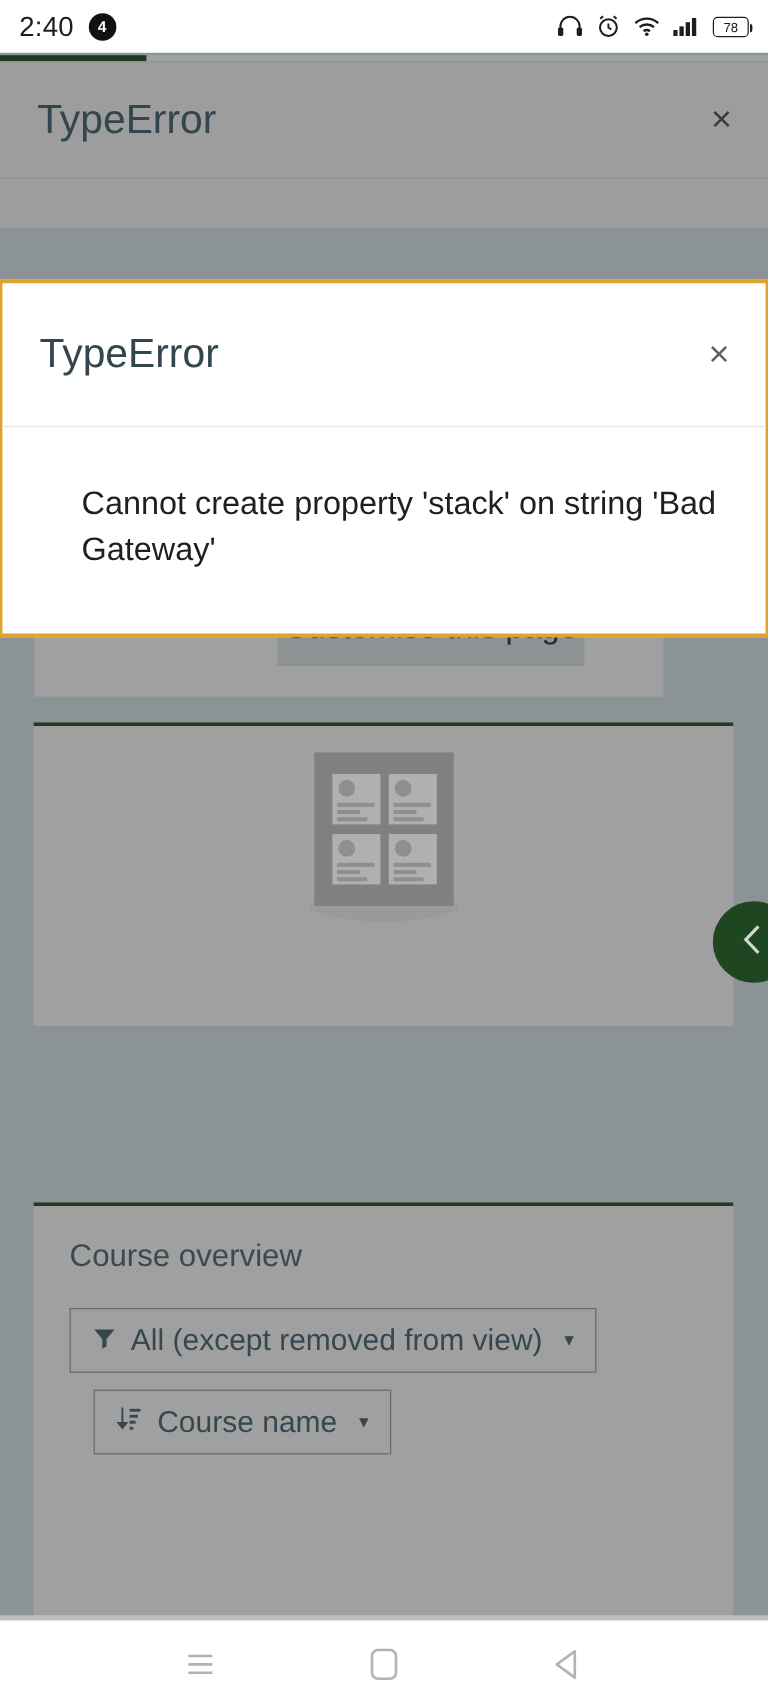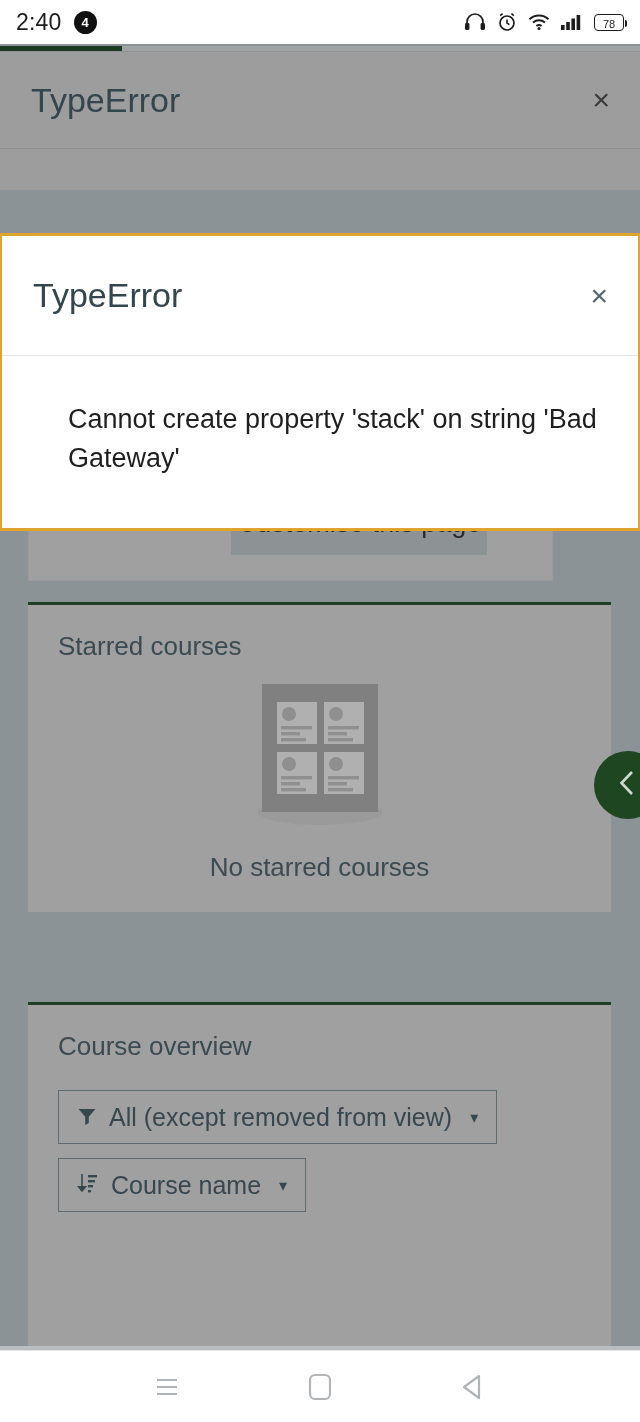--- a/index.html
+++ b/index.html
@@ -87,21 +87,21 @@
   }
 
   
   .ctl {
     display: inline-flex; align-items: center; gap: 12px;
     border: 1px solid #5e6b70; background: transparent;
     color: #37474f; font-size: 25px; padding: 0 18px; height: 54px;
   }
   .ctl .caret { margin-left: 6px; font-size: 16px; color: #37474f; }
   .ctl-row { padding: 28px 0 0 30px; }
-  .ctl-row2 { padding: 14px 0 30px 30px; }
+  .ctl-row2 { padding: 14px 0 30px 30px; margin-left: 20px; }
 
   
   .drawer-tab {
     position: absolute; right: -22px; top: 700px;
     width: 68px; height: 68px; border-radius: 50%;
     background: #1e4620; display: flex; align-items: center; justify-content: center;
   }
 
   
   .modal {
@@ -200,21 +200,20 @@
         <span class="dlg-x">×</span>
       </div>
       <div class="dlg-body"></div>
     </div>
 
     <div class="customise-wrap">
       <div class="customise-btn">Customise this page</div>
     </div>
 
     <div class="block" style="top:551px;">
-      <div class="block-title">Starred courses</div>
       <div class="empty-wrap">
         <span class="illus">
           <svg width="190" height="160" viewBox="0 0 190 160">
             <ellipse cx="95" cy="136" rx="62" ry="13" fill="#9a9a9a"></ellipse>
             <rect x="37" y="8" width="116" height="128" fill="#808080"></rect>
             <g fill="#b0b0b0">
               <rect x="52" y="26" width="40" height="42"></rect>
               <rect x="99" y="26" width="40" height="42"></rect>
               <rect x="52" y="76" width="40" height="42"></rect>
               <rect x="99" y="76" width="40" height="42"></rect>
@@ -232,21 +231,20 @@
                 <rect x="103" y="62" width="25" height="3.4"></rect>
               <rect x="56" y="100" width="31" height="3.4"></rect>
                 <rect x="56" y="106" width="19" height="3.4"></rect>
                 <rect x="56" y="112" width="25" height="3.4"></rect>
               <rect x="103" y="100" width="31" height="3.4"></rect>
                 <rect x="103" y="106" width="19" height="3.4"></rect>
                 <rect x="103" y="112" width="25" height="3.4"></rect>
             </g>
           </svg>
         </span>
-        <div class="empty-text">No starred courses</div>
       </div>
     </div>
 
     <div class="block" style="top:951px; height:411px;">
       <div class="block-title">Course overview</div>
       <div class="ctl-row">
         <div class="ctl">
           <span>
             <svg width="20" height="20" viewBox="0 0 20 20">
                 <path d="M1.5 3h17l-6.7 7.8v6.1l-3.6 2.1v-8.2z" fill="#37474f"></path>

